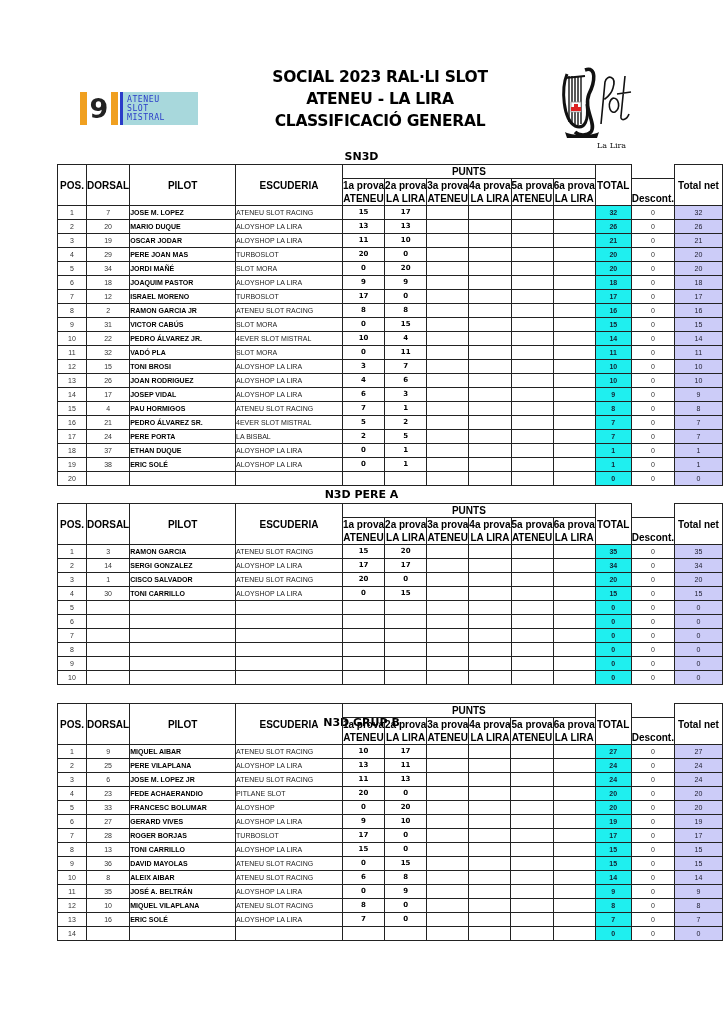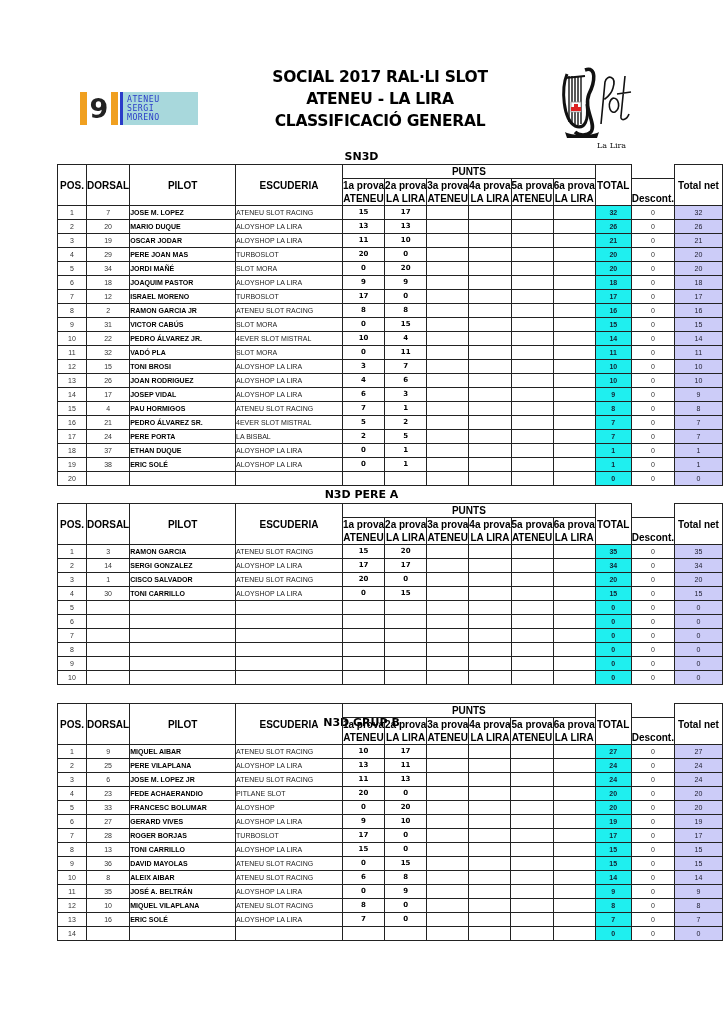--- a/index.html
+++ b/index.html
@@ -35,27 +35,27 @@
 </head>
 <body>
 
 <div class="logo-left">
   <div class="num-box">
     <div class="num-inner">9</div>
   </div>
   <div class="bar"></div>
   <div class="txt">
     <div>ATENEU</div>
-    <div>SERGI</div>
-    <div>MORENO</div>
+    <div>SLOT</div>
+    <div>MISTRAL</div>
   </div>
 </div>
 
 <div class="title-block">
-  <div class="title-line">SOCIAL 2017 RAL·LI SLOT</div>
+  <div class="title-line">SOCIAL 2023 RAL·LI SLOT</div>
   <div class="title-line">ATENEU - LA LIRA</div>
   <div class="title-line">CLASSIFICACIÓ GENERAL</div>
 </div>
 
 <div class="logo-right">
   <svg width="80" height="86" viewBox="0 0 80 86">
     <path d="M10 10 C4 25, 6 55, 18 62 C28 66, 32 56, 30 40" fill="none" stroke="#111" stroke-width="3"></path>
     <path d="M28 6 C40 2, 38 18, 32 30 C26 45, 40 60, 34 68 C30 72, 22 72, 18 68" fill="none" stroke="#111" stroke-width="3.5"></path>
     <line x1="12" y1="12" x2="12" y2="58" stroke="#111" stroke-width="1.4"></line>
     <line x1="15" y1="12" x2="15" y2="60" stroke="#111" stroke-width="1.4"></line>

